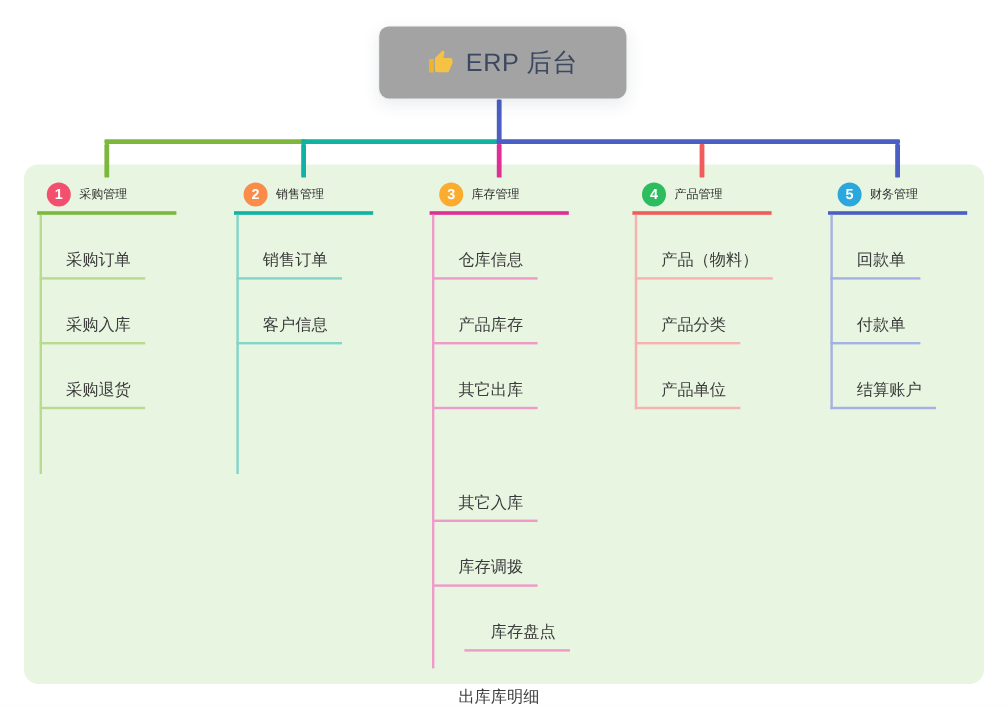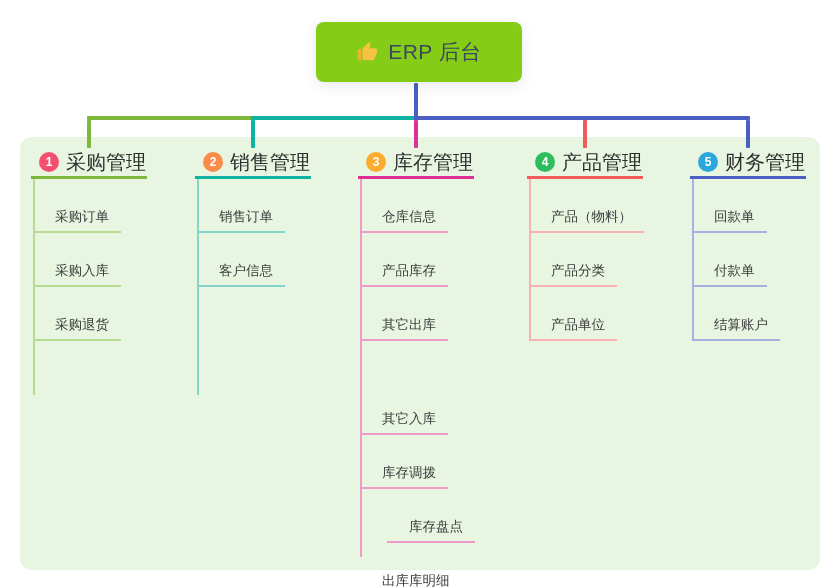--- a/index.html
+++ b/index.html
@@ -1,25 +1,25 @@
 <!DOCTYPE html>
 <html><head>
 <meta charset="utf-8">
 <style>
   html,body{margin:0;padding:0;background:#ffffff;font-family:"Liberation Sans","DejaVu Sans",sans-serif;}
   #canvas{position:relative;width:839px;height:588px;background:#ffffff;overflow:hidden;}
   .panel{position:absolute;left:20px;top:137px;width:800px;height:433px;background:#e8f5e1;border-radius:12px;}
-  .root-card{position:absolute;left:316px;top:22px;width:206px;height:60px;background:#84cc16;border-radius:8px;
+  .root-card{position:absolute;left:316px;top:22px;width:206px;height:60px;background:#a3a3a3;border-radius:8px;
     box-shadow:0 4px 14px rgba(40,60,90,.10),0 0 0 1px rgba(0,0,0,.02);display:flex;align-items:center;justify-content:center;gap:10px;z-index:5;}
   .root-title{font-size:21px;color:#3c4760;font-weight:500;letter-spacing:.5px;}
   .hline{position:absolute;height:4px;border-radius:1px;}
   .vline{position:absolute;width:4px;border-radius:1px;}
   .branch-header{position:absolute;height:31px;display:flex;align-items:center;gap:7px;padding-left:8px;box-sizing:border-box;}
   .badge{width:20px;height:20px;border-radius:50%;color:#fff;font-size:12px;line-height:20px;text-align:center;flex:0 0 auto;font-weight:bold;}
-  .branch-label{font-size:20px;color:#2f2f2f;font-weight:500;white-space:nowrap;}
+  .branch-label{font-size:10px;color:#2f2f2f;font-weight:500;white-space:nowrap;}
   .subtree-line{position:absolute;width:2px;}
   .item{height:54px;display:flex;align-items:flex-end;box-sizing:border-box;width:fit-content;
     padding:0 12px 5px 22px;font-size:13.5px;color:#3c3c3c;white-space:nowrap;border-bottom:2px solid transparent;}
   .items-wrap{position:absolute;}
 </style>
 </head>
 <body>
 
 <div id="canvas">
   <div class="panel"></div>

